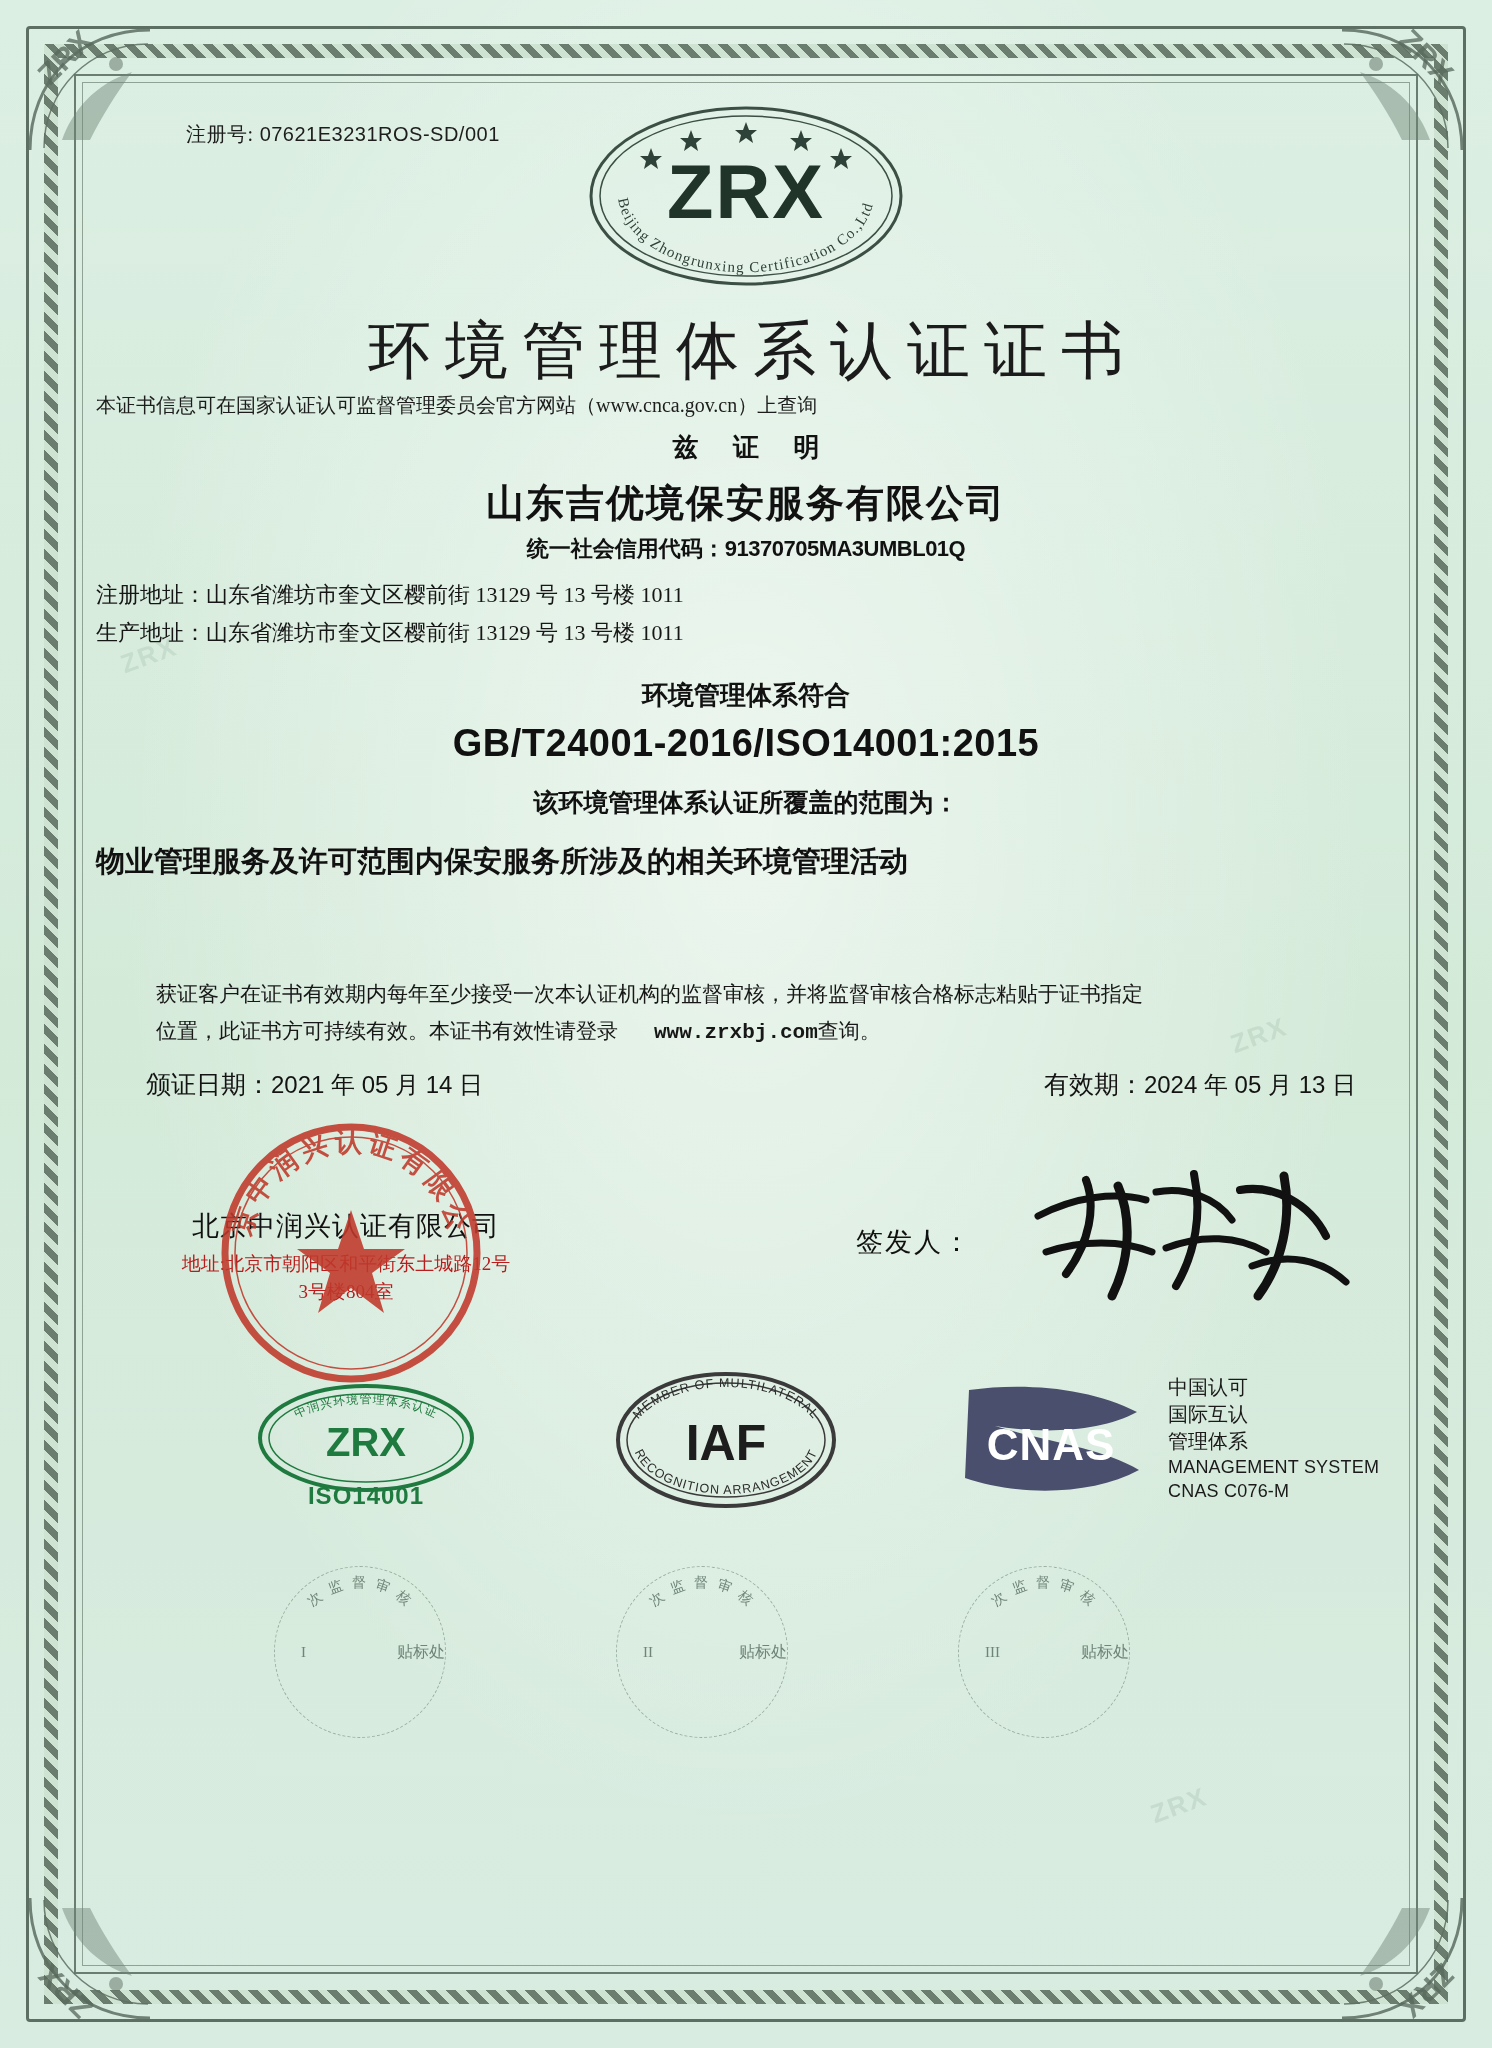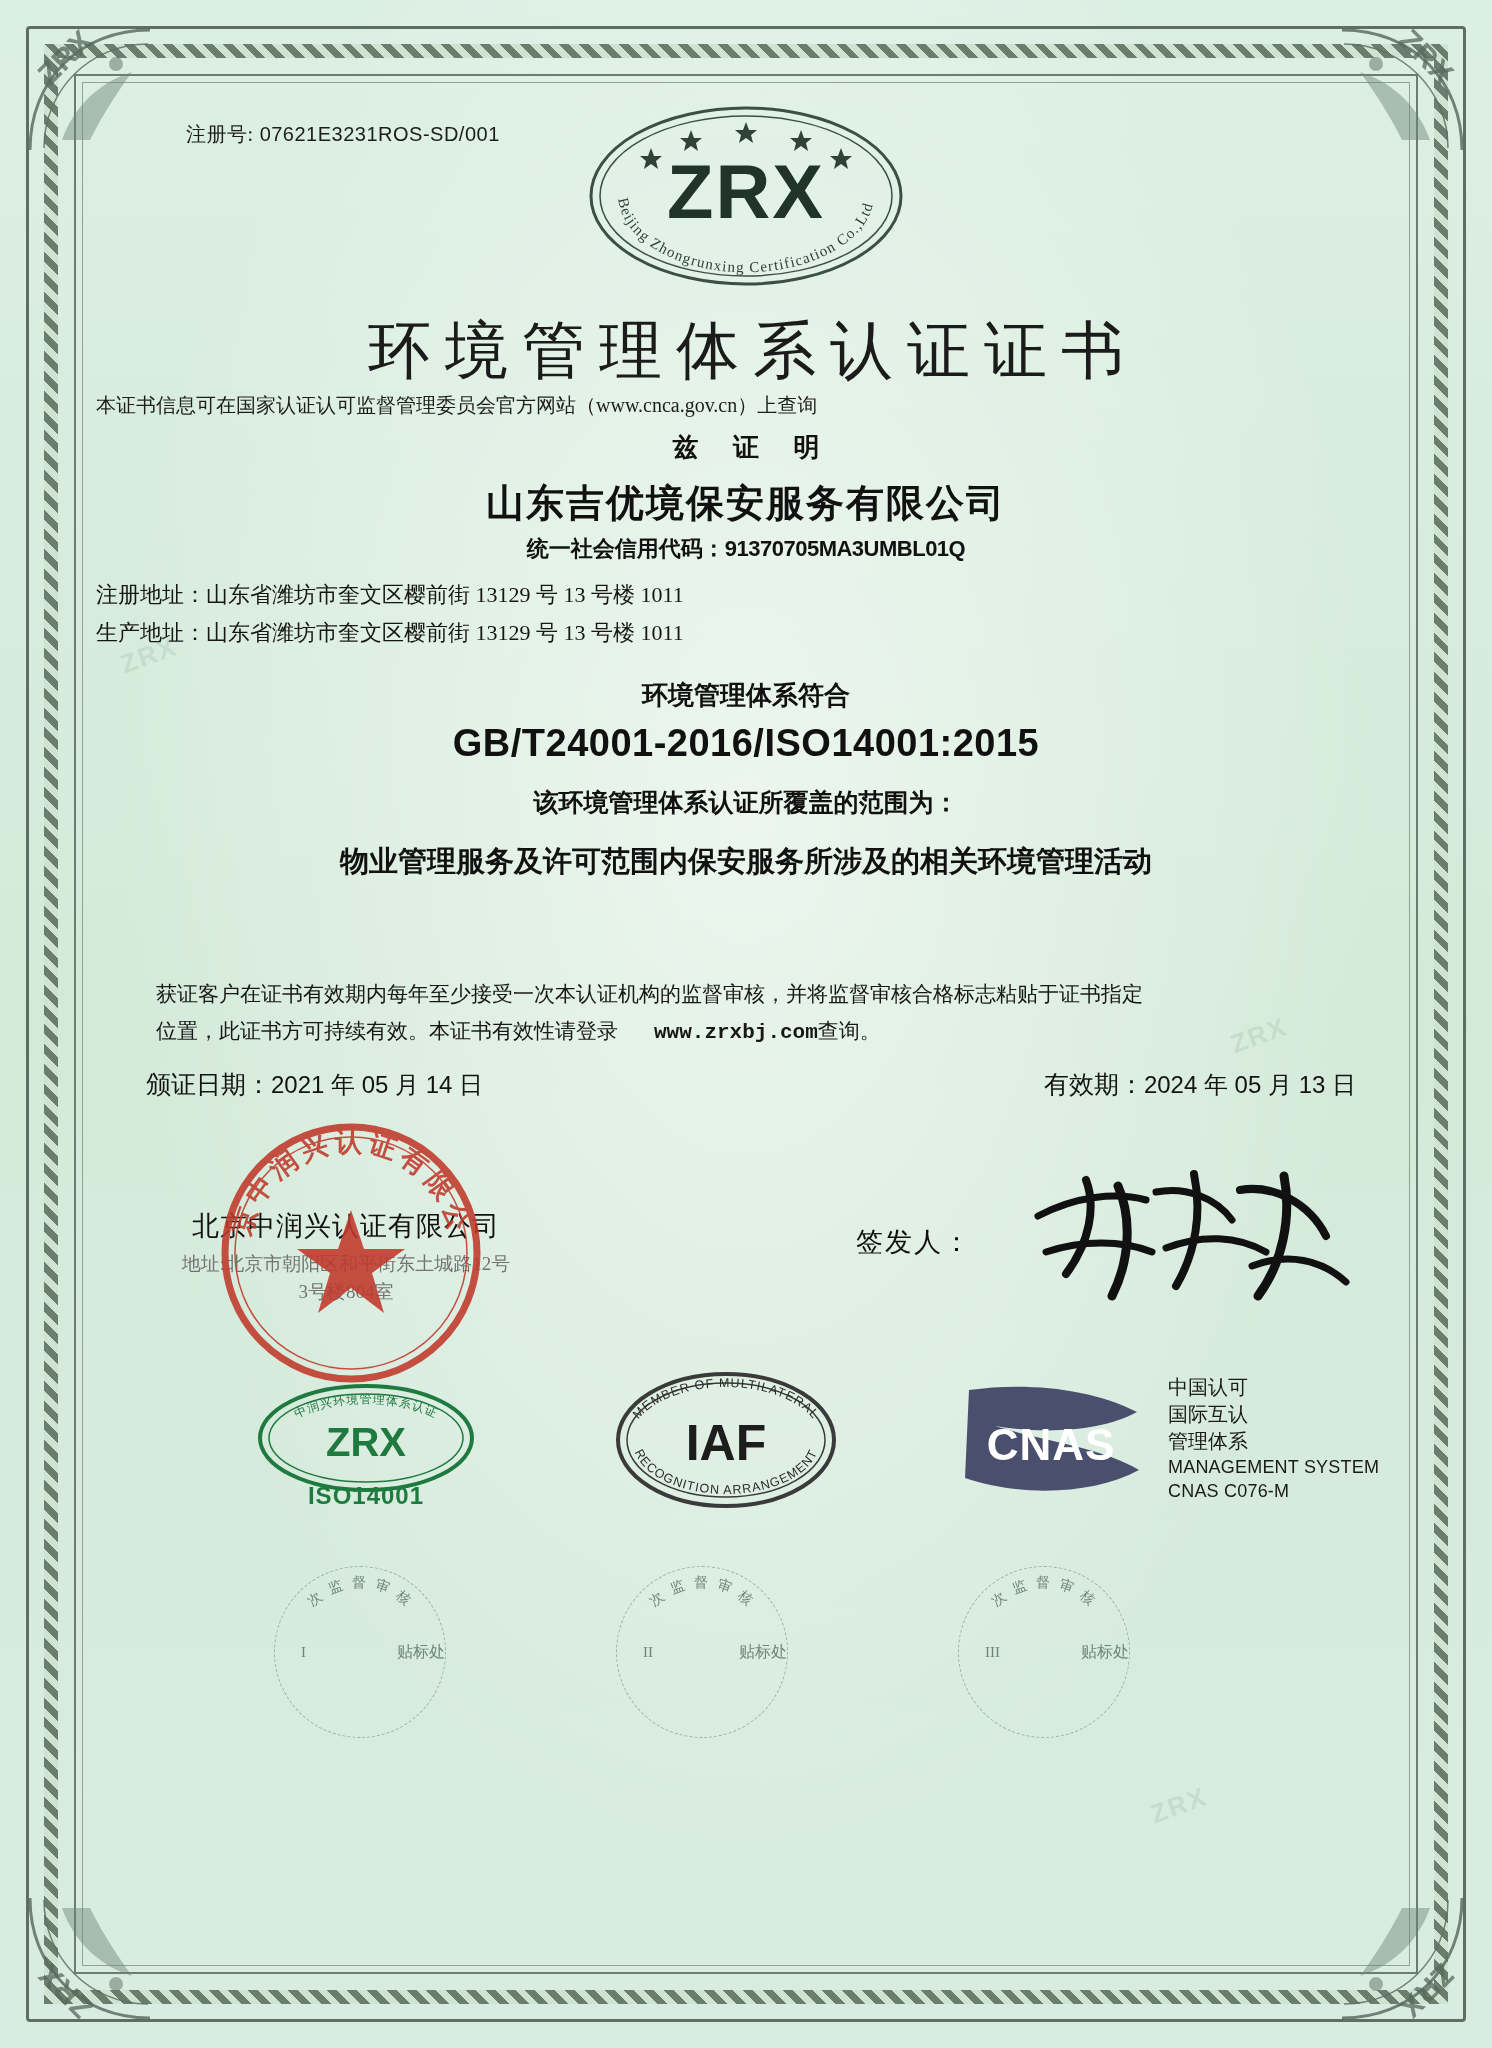--- a/index.html
+++ b/index.html
@@ -204,21 +204,20 @@
     font-family: "DejaVu Sans", sans-serif;
     font-weight: bold;
     font-size: 25px;
     color: #111;
   }
 
   .scope-text {
     position: absolute;
     top: 746px;
     left: 0; right: 0;
-    text-align: center;
     font-family: "DejaVu Sans", sans-serif;
     font-weight: bold;
     font-size: 29px;
     color: #111;
   }
 
   .legal {
     position: absolute;
     top: 880px;
     left: 60px; right: 60px;
@@ -255,21 +254,21 @@
   }
   .issuer-name {
     font-size: 27px;
     color: #111;
     letter-spacing: 1px;
     position: relative;
     z-index: 3;
   }
   .issuer-addr {
     font-size: 19px;
-    color: #737373;
+    color: #b91c1c;
     line-height: 1.45;
     margin-top: 6px;
     position: relative;
     z-index: 3;
   }
   .seal {
     position: absolute;
     left: 80px;
     top: -90px;
     width: 270px;

